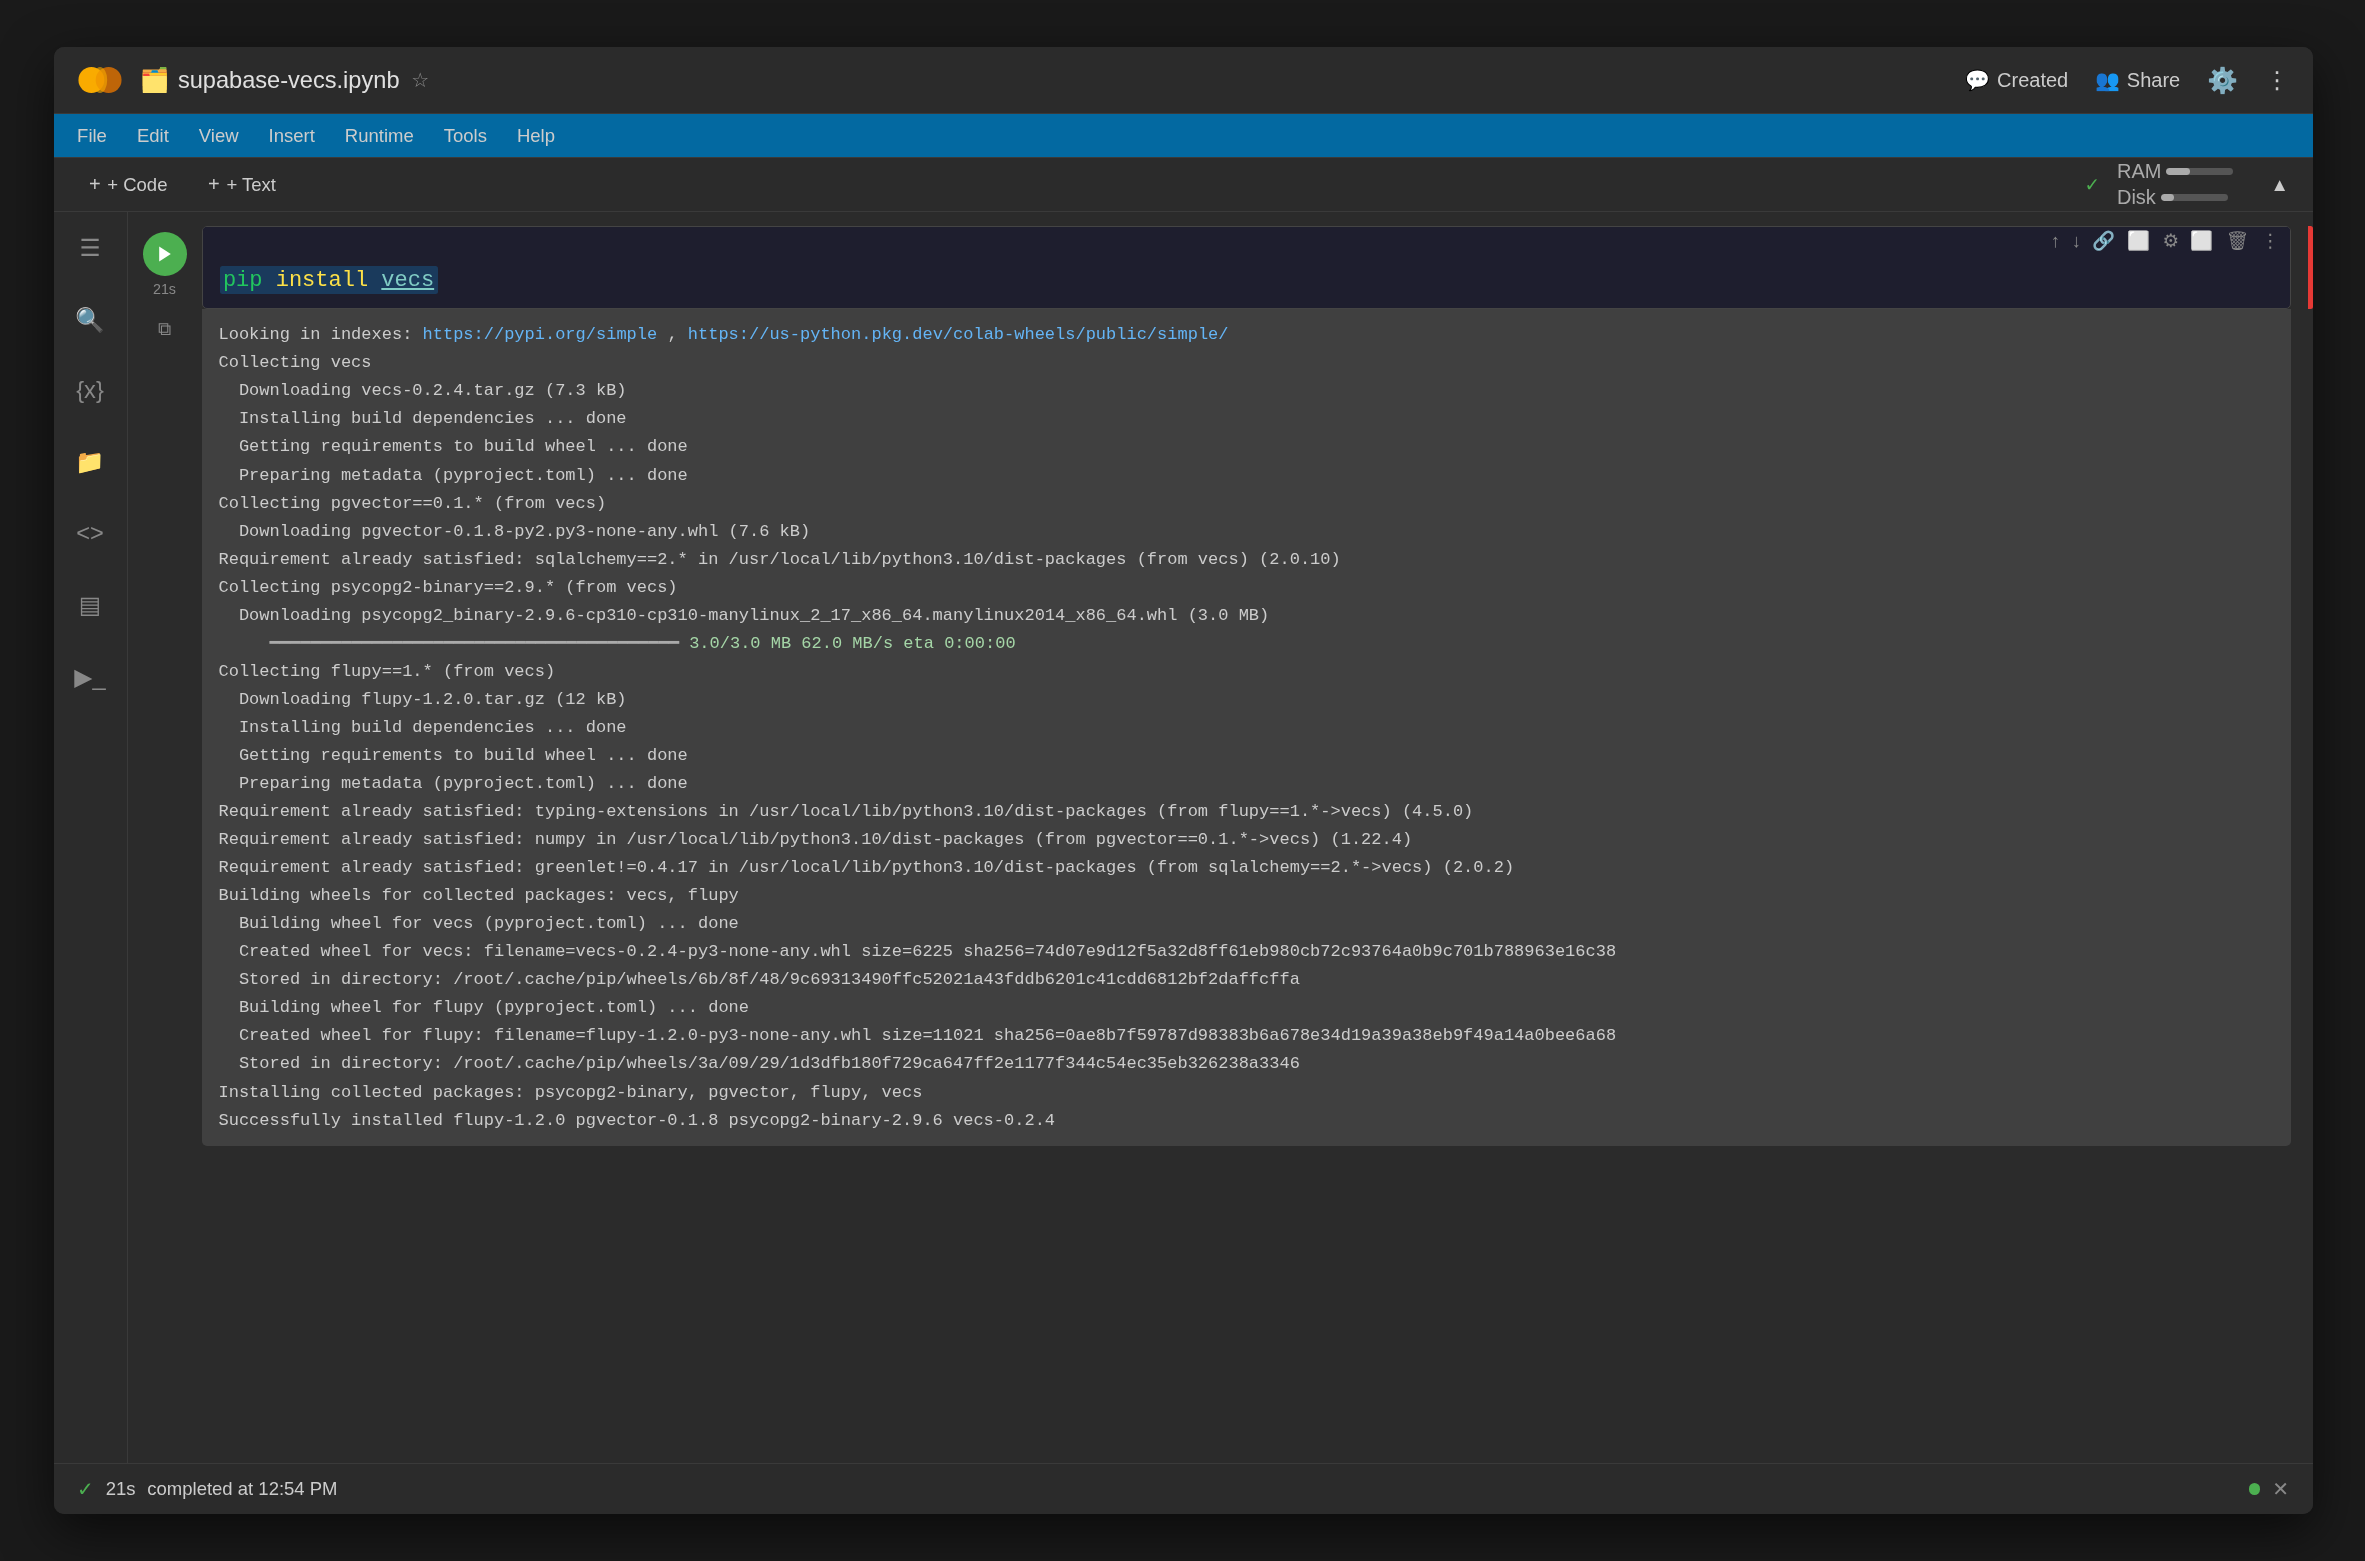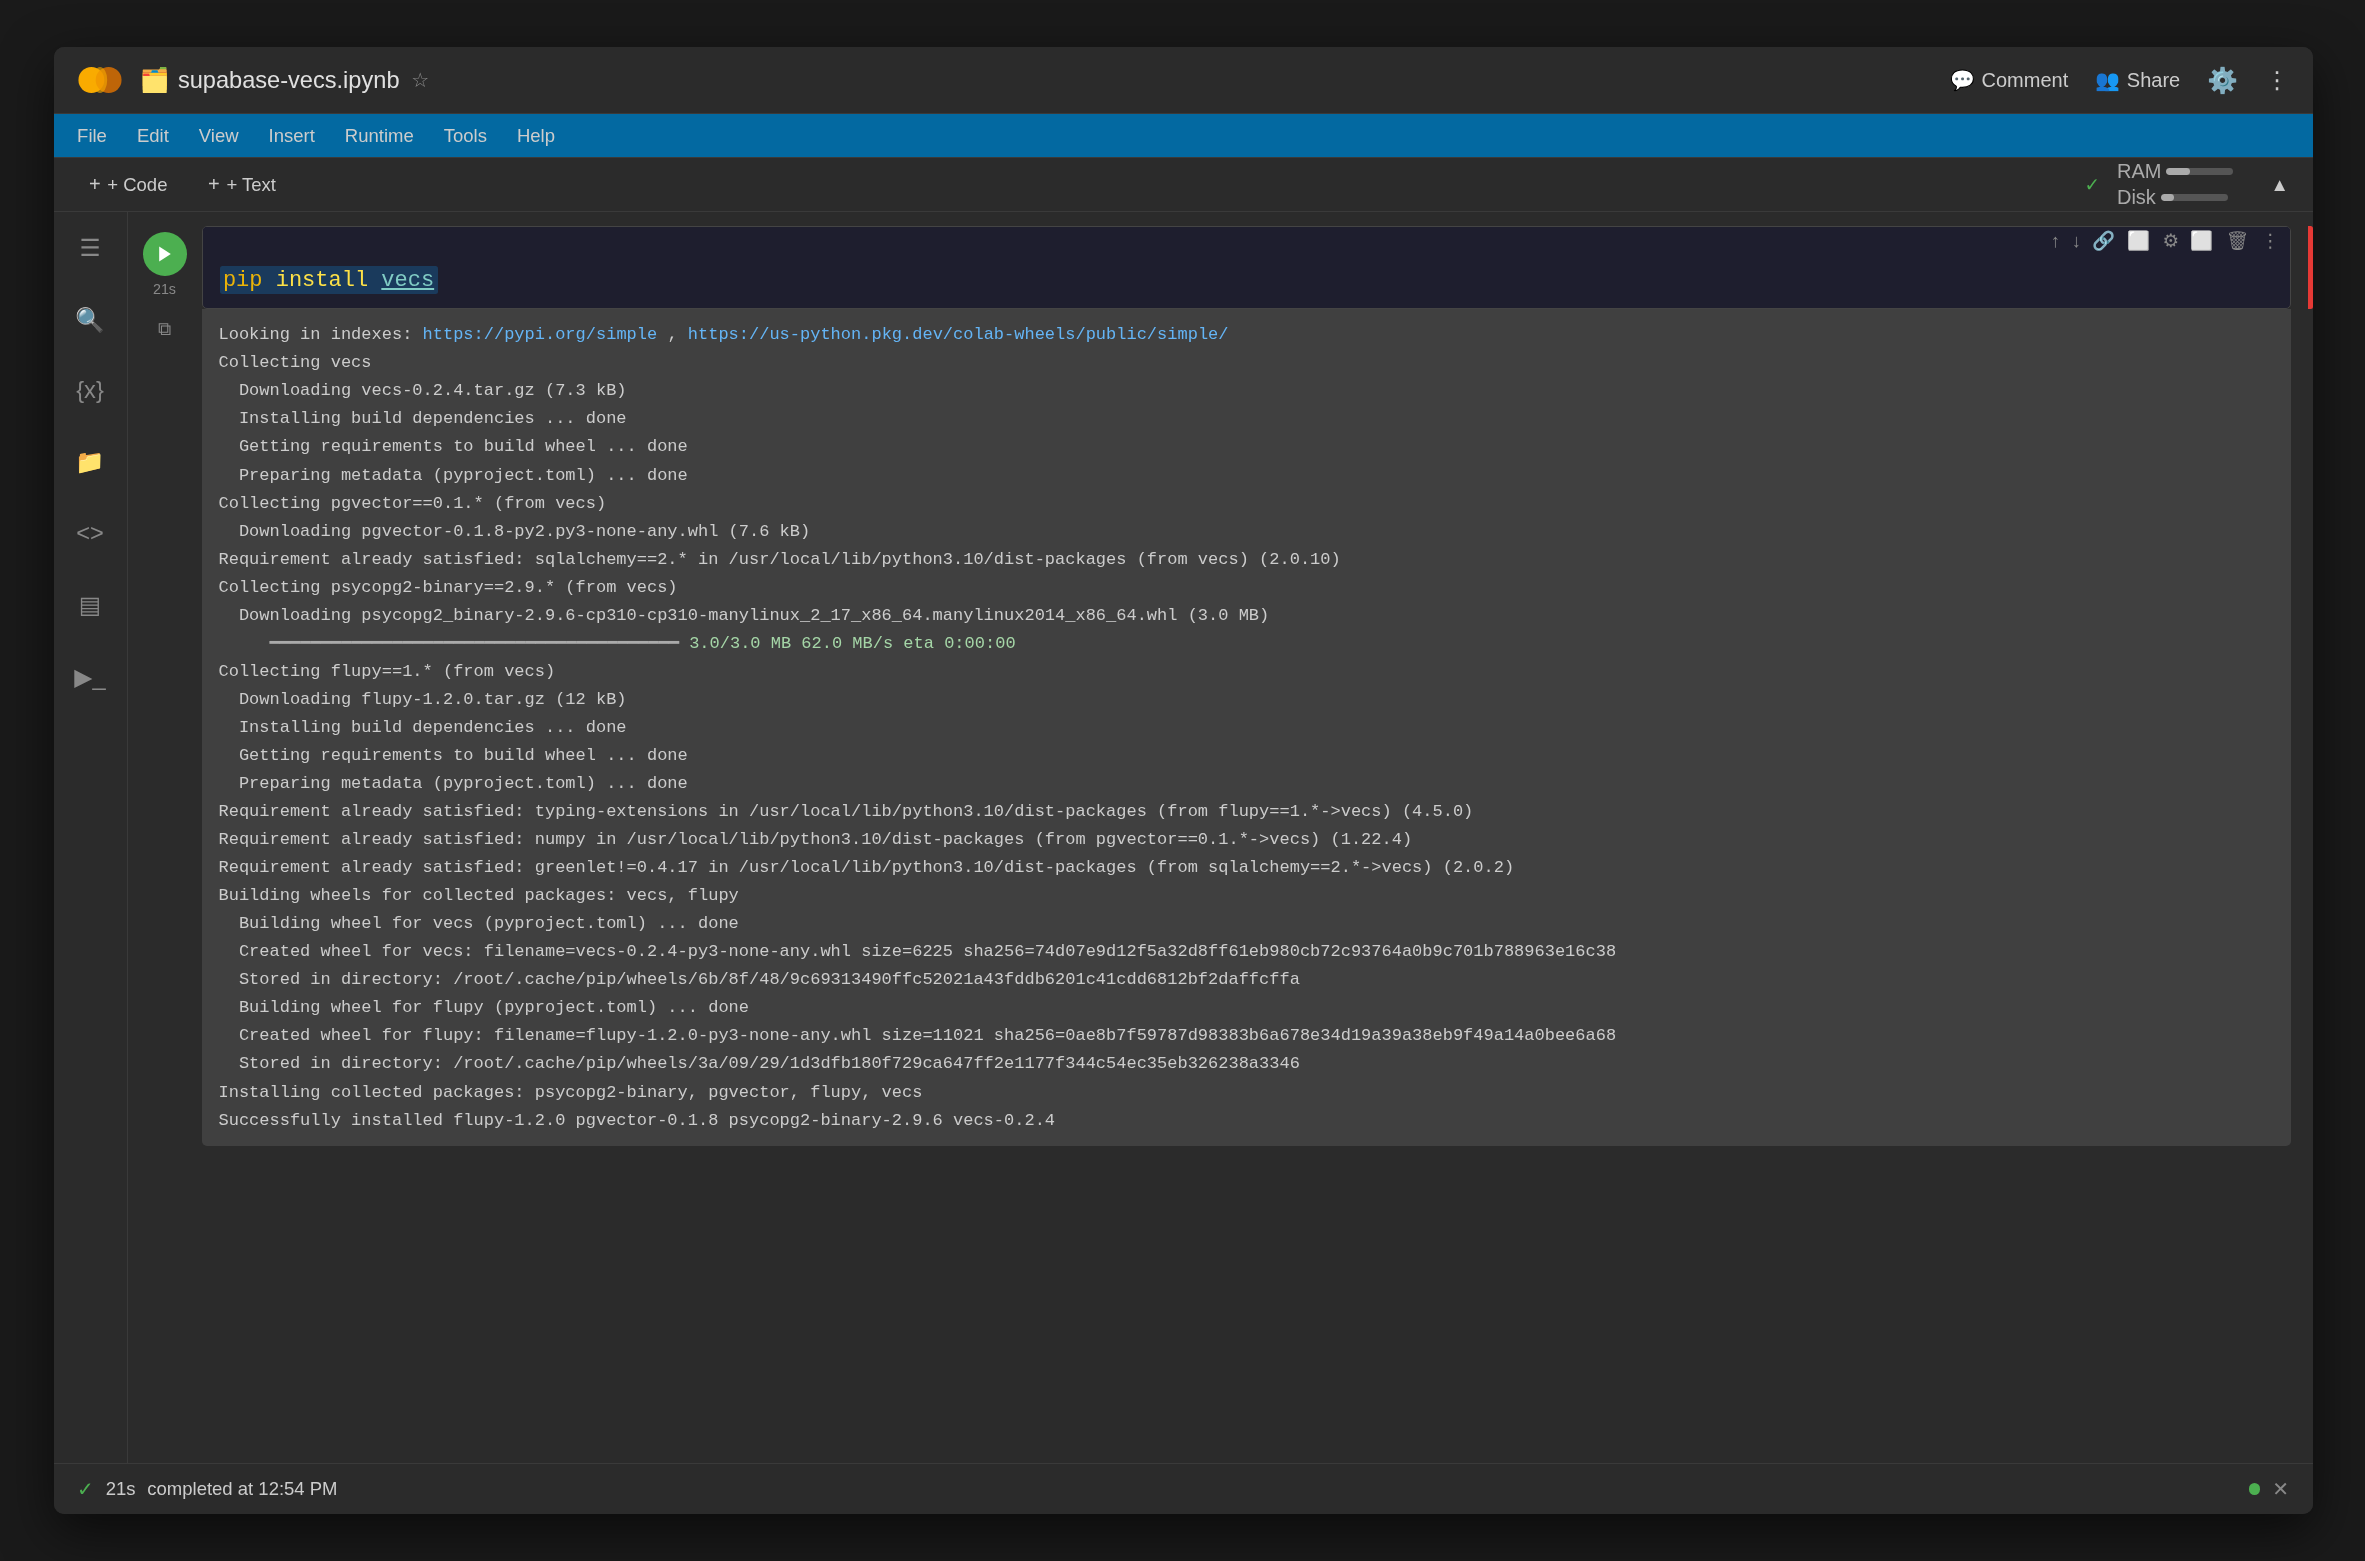--- a/index.html
+++ b/index.html
@@ -248,21 +248,21 @@
       flex-shrink: 0;
       border-radius: 0 2.5px 2.5px 0;
     }
     .code-input {
       padding: 8.4px 17px 11.8px 17px;
       font-family: 'Courier New', monospace;
       font-size: 22px;
       color: #e0e0e0;
       line-height: 1.5;
     }
-    .cmd-pip { color: #eab308; font-family: Liberation Mono, monospace; }
+    .cmd-pip { color: #22c55e; font-family: Liberation Mono, monospace; }
     .cmd-install { color: #fde047; }
     .cmd-vecs { color: #80cbc4; text-decoration: underline; font-weight: normal; }
     
     .output-cell {
       flex: 1;
       background: #404040;
       border-radius: 0 0 5px 5px;
       margin-right: 17px;
       padding: 11.8px 17px;
       font-family: 'Courier New', monospace;
@@ -321,21 +321,21 @@
         <ellipse cx="32" cy="32" rx="10" ry="18" fill="#F9AB00" opacity="0.6"></ellipse>
       </svg>
     </div>
     <span class="title-file-icon">🗂️</span>
     <span class="title-filename">supabase-vecs.ipynb</span>
     <span class="title-star">☆</span>
     <div class="titlebar-spacer"></div>
     <div class="titlebar-actions">
       <div class="titlebar-btn">
         <span>💬</span>
-        <span>Comment</span>
+        <span>Created</span>
       </div>
       <div class="titlebar-btn">
         <span>👥</span>
         <span>Share</span>
       </div>
       <span class="settings-icon">⚙️</span>
       <span class="dots-menu">⋮</span>
     </div>
   </div>
 

